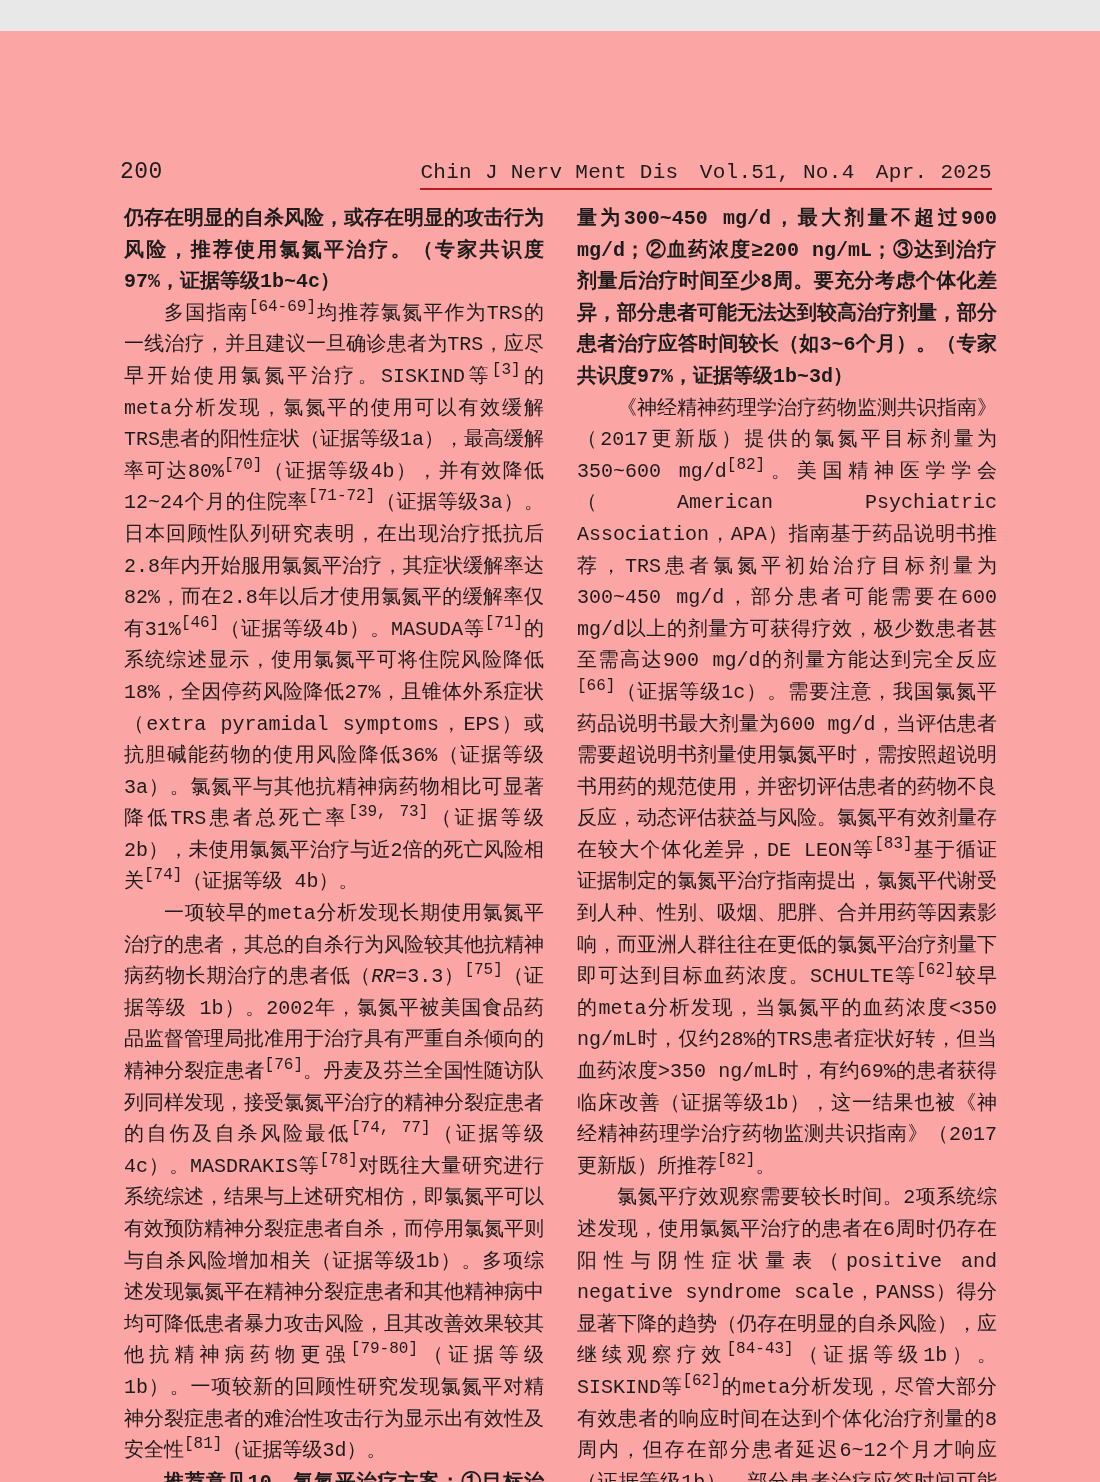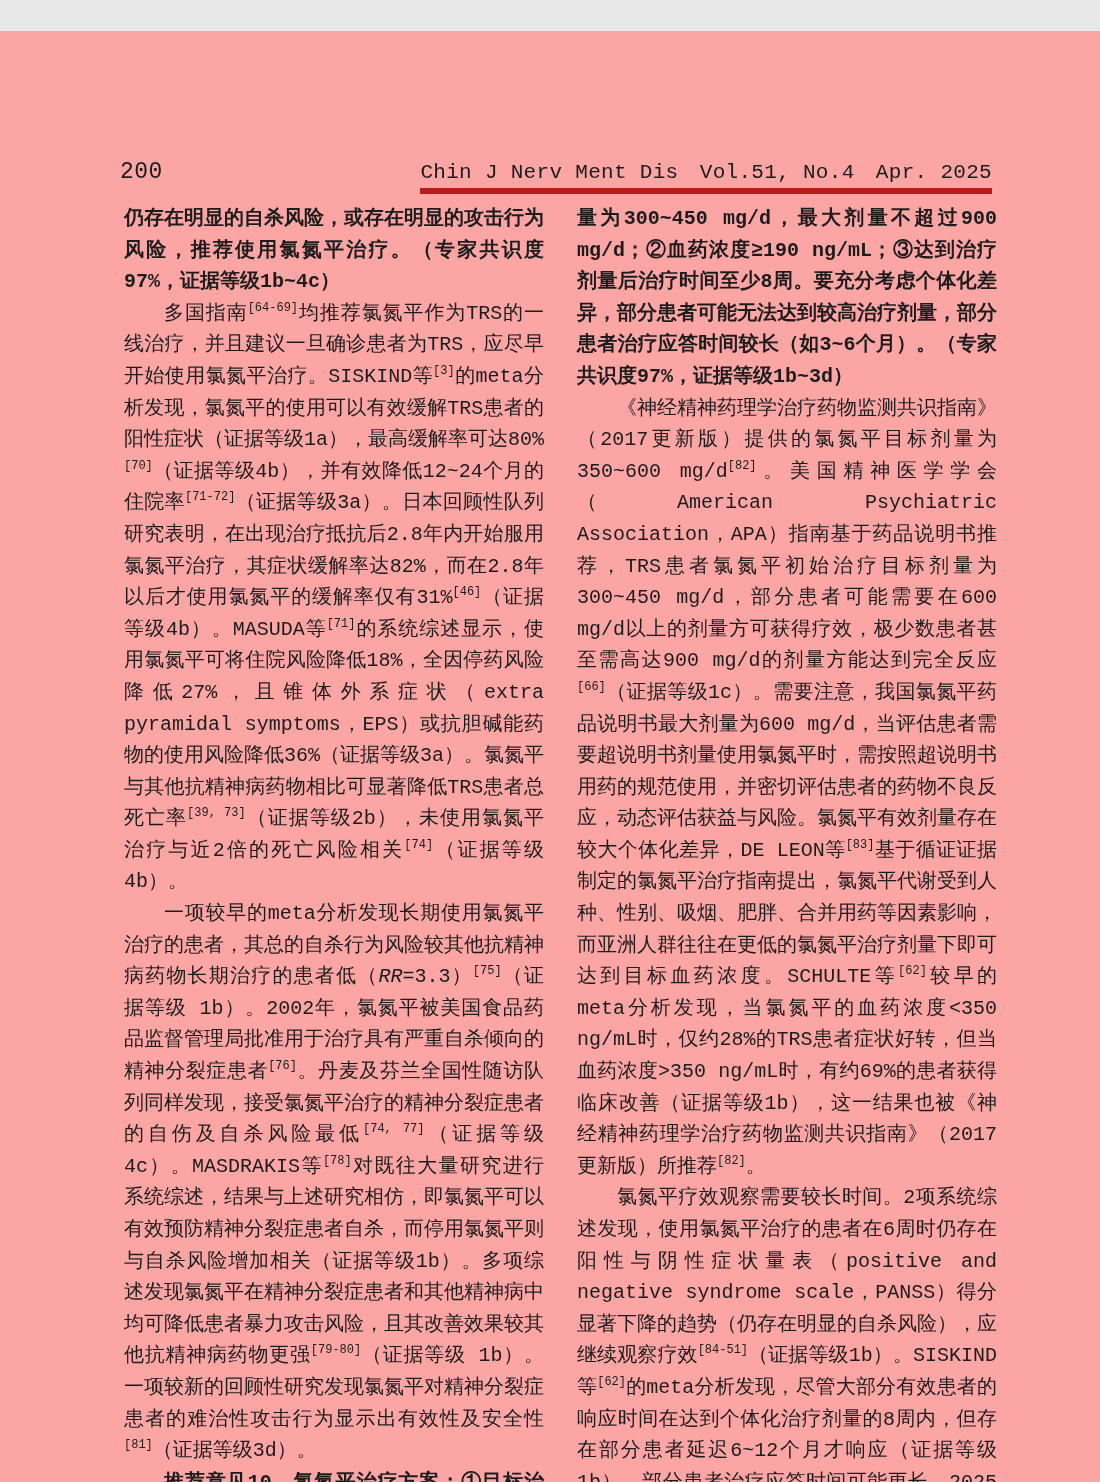--- a/index.html
+++ b/index.html
@@ -26,21 +26,21 @@
     justify-content: space-between;
     align-items: baseline;
   }
   .page-number {
     font-size: 23px;
     letter-spacing: 0.5px;
   }
   .journal-citation {
     font-size: 21px;
     letter-spacing: 0.3px;
-    border-bottom: 6px solid #b91c1c;
+    border-bottom: 2px solid #b91c1c;
     padding-bottom: 3px;
   }
   .body-columns {
     position: absolute;
     top: 172px;
     left: 124px;
     width: 872px;
     display: flex;
     gap: 33px;
   }
@@ -52,21 +52,21 @@
     margin: 0;
     font-size: 20px;
     line-height: 31.6px;
     text-align: justify;
     text-justify: inter-ideograph;
     word-break: break-word;
   }
   .col p.indent { text-indent: 2em; }
   .col p.bold   { font-weight: bold; }
   sup.ref {
-    font-size: 12px;
+    font-size: 16px;
     line-height: 0;
     vertical-align: super;
     letter-spacing: 0;
   }
   i.var { font-style: italic; }
 </style>
 </head>
 <body>
 
 <div class="page">
@@ -77,19 +77,19 @@
   </div>
 
   <div class="body-columns">
     <div class="col">
         <p class="bold"><span>仍存在明显的自杀风险，或存在明显的攻击行为风险，推荐使用氯氮平治疗。（专家共识度97%，证据等级1b~4c）</span></p>
         <p class="indent"><span>多国指南</span><sup class="ref">[64-69]</sup><span>均推荐氯氮平作为TRS的一线治疗，并且建议一旦确诊患者为TRS，应尽早开始使用氯氮平治疗。SISKIND等</span><sup class="ref">[3]</sup><span>的meta分析发现，氯氮平的使用可以有效缓解TRS患者的阳性症状（证据等级1a），最高缓解率可达80%</span><sup class="ref">[70]</sup><span>（证据等级4b），并有效降低12~24个月的住院率</span><sup class="ref">[71-72]</sup><span>（证据等级3a）。日本回顾性队列研究表明，在出现治疗抵抗后2.8年内开始服用氯氮平治疗，其症状缓解率达82%，而在2.8年以后才使用氯氮平的缓解率仅有31%</span><sup class="ref">[46]</sup><span>（证据等级4b）。MASUDA等</span><sup class="ref">[71]</sup><span>的系统综述显示，使用氯氮平可将住院风险降低18%，全因停药风险降低27%，且锥体外系症状（extra pyramidal symptoms，EPS）或抗胆碱能药物的使用风险降低36%（证据等级3a）。氯氮平与其他抗精神病药物相比可显著降低TRS患者总死亡率</span><sup class="ref">[39, 73]</sup><span>（证据等级2b），未使用氯氮平治疗与近2倍的死亡风险相关</span><sup class="ref">[74]</sup><span>（证据等级 4b）。</span></p>
         <p class="indent"><span>一项较早的meta分析发现长期使用氯氮平治疗的患者，其总的自杀行为风险较其他抗精神病药物长期治疗的患者低（</span><i class="var">RR</i><span>=3.3）</span><sup class="ref">[75]</sup><span>（证据等级 1b）。2002年，氯氮平被美国食品药品监督管理局批准用于治疗具有严重自杀倾向的精神分裂症患者</span><sup class="ref">[76]</sup><span>。丹麦及芬兰全国性随访队列同样发现，接受氯氮平治疗的精神分裂症患者的自伤及自杀风险最低</span><sup class="ref">[74, 77]</sup><span>（证据等级4c）。MASDRAKIS等</span><sup class="ref">[78]</sup><span>对既往大量研究进行系统综述，结果与上述研究相仿，即氯氮平可以有效预防精神分裂症患者自杀，而停用氯氮平则与自杀风险增加相关（证据等级1b）。多项综述发现氯氮平在精神分裂症患者和其他精神病中均可降低患者暴力攻击风险，且其改善效果较其他抗精神病药物更强</span><sup class="ref">[79-80]</sup><span>（证据等级 1b）。一项较新的回顾性研究发现氯氮平对精神分裂症患者的难治性攻击行为显示出有效性及安全性</span><sup class="ref">[81]</sup><span>（证据等级3d）。</span></p>
         <p class="bold indent"><span>推荐意见10　氯氮平治疗方案：①目标治疗剂</span></p>
       </div>
     <div class="col">
-        <p class="bold"><span>量为300~450 mg/d，最大剂量不超过900 mg/d；②血药浓度≥190 ng/mL；③达到治疗剂量后治疗时间至少8周。要充分考虑个体化差异，部分患者可能无法达到较高治疗剂量，部分患者治疗应答时间较长（如3~6个月）。（专家共识度97%，证据等级1b~3d）</span></p>
+        <p class="bold"><span>量为300~450 mg/d，最大剂量不超过900 mg/d；②血药浓度≥200 ng/mL；③达到治疗剂量后治疗时间至少8周。要充分考虑个体化差异，部分患者可能无法达到较高治疗剂量，部分患者治疗应答时间较长（如3~6个月）。（专家共识度97%，证据等级1b~3d）</span></p>
         <p class="indent"><span>《神经精神药理学治疗药物监测共识指南》（2017更新版）提供的氯氮平目标剂量为350~600 mg/d</span><sup class="ref">[82]</sup><span>。美国精神医学学会（American Psychiatric Association，APA）指南基于药品说明书推荐，TRS患者氯氮平初始治疗目标剂量为300~450 mg/d，部分患者可能需要在600 mg/d以上的剂量方可获得疗效，极少数患者甚至需高达900 mg/d的剂量方能达到完全反应</span><sup class="ref">[66]</sup><span>（证据等级1c）。需要注意，我国氯氮平药品说明书最大剂量为600 mg/d，当评估患者需要超说明书剂量使用氯氮平时，需按照超说明书用药的规范使用，并密切评估患者的药物不良反应，动态评估获益与风险。氯氮平有效剂量存在较大个体化差异，DE LEON等</span><sup class="ref">[83]</sup><span>基于循证证据制定的氯氮平治疗指南提出，氯氮平代谢受到人种、性别、吸烟、肥胖、合并用药等因素影响，而亚洲人群往往在更低的氯氮平治疗剂量下即可达到目标血药浓度。SCHULTE等</span><sup class="ref">[62]</sup><span>较早的meta分析发现，当氯氮平的血药浓度&lt;350 ng/mL时，仅约28%的TRS患者症状好转，但当血药浓度&gt;350 ng/mL时，有约69%的患者获得临床改善（证据等级1b），这一结果也被《神经精神药理学治疗药物监测共识指南》（2017更新版）所推荐</span><sup class="ref">[82]</sup><span>。</span></p>
-        <p class="indent"><span>氯氮平疗效观察需要较长时间。2项系统综述发现，使用氯氮平治疗的患者在6周时仍存在阳性与阴性症状量表（positive and negative syndrome scale，PANSS）得分显著下降的趋势（仍存在明显的自杀风险），应继续观察疗效</span><sup class="ref">[84-51]</sup><span>（证据等级1b）。SISKIND等</span><sup class="ref">[62]</sup><span>的meta分析发现，尽管大部分有效患者的响应时间在达到个体化治疗剂量的8周内，但存在部分患者延迟6~12个月才响应（证据等级1b）。部分患者治疗应答时间可能更长，2025年一</span></p>
+        <p class="indent"><span>氯氮平疗效观察需要较长时间。2项系统综述发现，使用氯氮平治疗的患者在6周时仍存在阳性与阴性症状量表（positive and negative syndrome scale，PANSS）得分显著下降的趋势（仍存在明显的自杀风险），应继续观察疗效</span><sup class="ref">[84-43]</sup><span>（证据等级1b）。SISKIND等</span><sup class="ref">[62]</sup><span>的meta分析发现，尽管大部分有效患者的响应时间在达到个体化治疗剂量的8周内，但存在部分患者延迟6~12个月才响应（证据等级1b）。部分患者治疗应答时间可能更长，2025年一</span></p>
       </div>
   </div>
 
 </div>
 
 </body></html>

